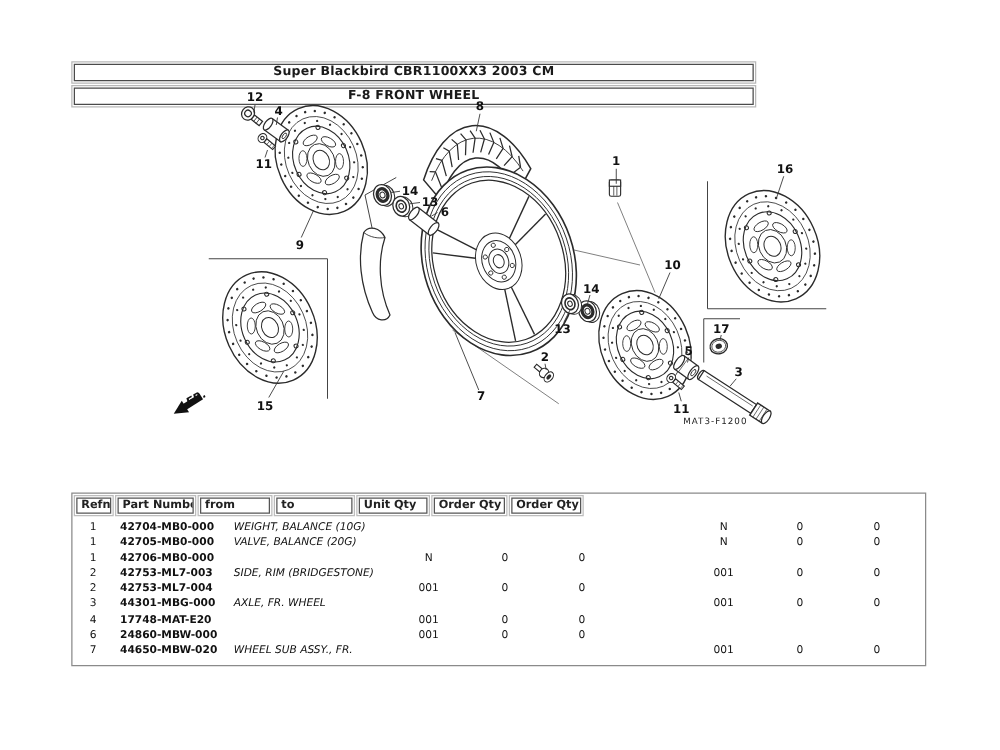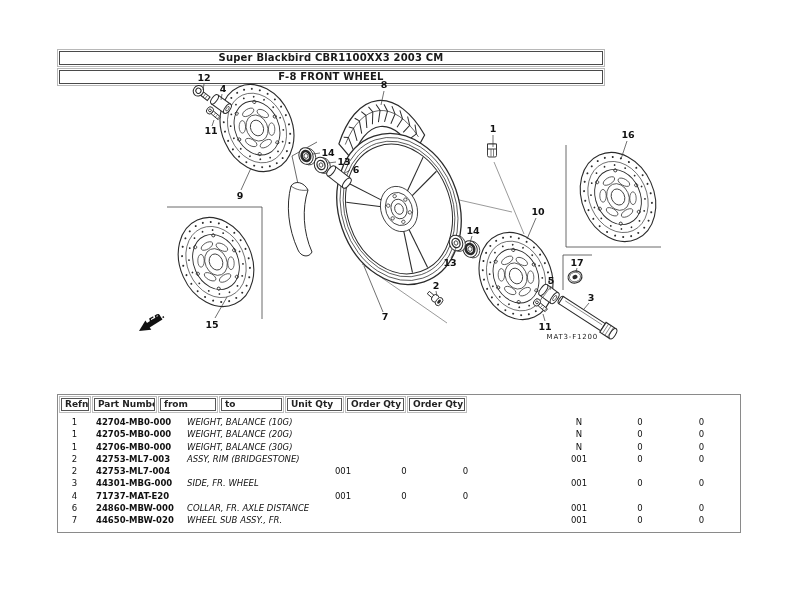--- a/index.html
+++ b/index.html
@@ -544,79 +544,77 @@
           <div class="tcell c-description">WEIGHT, BALANCE (10G)</div>
           <div class="tcell c-from"></div>
           <div class="tcell c-to"></div>
           <div class="tcell c-unit_qty">N</div>
           <div class="tcell c-order_qty">0</div>
           <div class="tcell c-repair_qty">0</div>
         </div>
         <div class="trow">
           <div class="tcell c-refnr">1</div>
           <div class="tcell c-part_number">42705-MB0-000</div>
-          <div class="tcell c-description">WEIGHT, BALANCE (20G)</div>
+          <div class="tcell c-description">VALVE, BALANCE (20G)</div>
           <div class="tcell c-from"></div>
           <div class="tcell c-to"></div>
           <div class="tcell c-unit_qty">N</div>
           <div class="tcell c-order_qty">0</div>
           <div class="tcell c-repair_qty">0</div>
         </div>
         <div class="trow">
           <div class="tcell c-refnr">1</div>
           <div class="tcell c-part_number">42706-MB0-000</div>
-          <div class="tcell c-description">WEIGHT, BALANCE (30G)</div>
           <div class="tcell c-from"></div>
           <div class="tcell c-to"></div>
           <div class="tcell c-unit_qty">N</div>
           <div class="tcell c-order_qty">0</div>
           <div class="tcell c-repair_qty">0</div>
         </div>
         <div class="trow">
           <div class="tcell c-refnr">2</div>
           <div class="tcell c-part_number">42753-ML7-003</div>
-          <div class="tcell c-description">ASSY, RIM (BRIDGESTONE)</div>
+          <div class="tcell c-description">SIDE, RIM (BRIDGESTONE)</div>
           <div class="tcell c-from"></div>
           <div class="tcell c-to"></div>
           <div class="tcell c-unit_qty">001</div>
           <div class="tcell c-order_qty">0</div>
           <div class="tcell c-repair_qty">0</div>
         </div>
         <div class="trow">
           <div class="tcell c-refnr">2</div>
           <div class="tcell c-part_number">42753-ML7-004</div>
           <div class="tcell c-from"></div>
           <div class="tcell c-to"></div>
           <div class="tcell c-unit_qty">001</div>
           <div class="tcell c-order_qty">0</div>
           <div class="tcell c-repair_qty">0</div>
         </div>
         <div class="trow">
           <div class="tcell c-refnr">3</div>
           <div class="tcell c-part_number">44301-MBG-000</div>
-          <div class="tcell c-description">SIDE, FR. WHEEL</div>
+          <div class="tcell c-description">AXLE, FR. WHEEL</div>
           <div class="tcell c-from"></div>
           <div class="tcell c-to"></div>
           <div class="tcell c-unit_qty">001</div>
           <div class="tcell c-order_qty">0</div>
           <div class="tcell c-repair_qty">0</div>
         </div>
         <div class="trow">
           <div class="tcell c-refnr">4</div>
-          <div class="tcell c-part_number">71737-MAT-E20</div>
+          <div class="tcell c-part_number">17748-MAT-E20</div>
           <div class="tcell c-from"></div>
           <div class="tcell c-to"></div>
           <div class="tcell c-unit_qty">001</div>
           <div class="tcell c-order_qty">0</div>
           <div class="tcell c-repair_qty">0</div>
         </div>
         <div class="trow">
           <div class="tcell c-refnr">6</div>
           <div class="tcell c-part_number">24860-MBW-000</div>
-          <div class="tcell c-description">COLLAR, FR. AXLE DISTANCE</div>
           <div class="tcell c-from"></div>
           <div class="tcell c-to"></div>
           <div class="tcell c-unit_qty">001</div>
           <div class="tcell c-order_qty">0</div>
           <div class="tcell c-repair_qty">0</div>
         </div>
         <div class="trow">
           <div class="tcell c-refnr">7</div>
           <div class="tcell c-part_number">44650-MBW-020</div>
           <div class="tcell c-description">WHEEL SUB ASSY., FR.</div>

